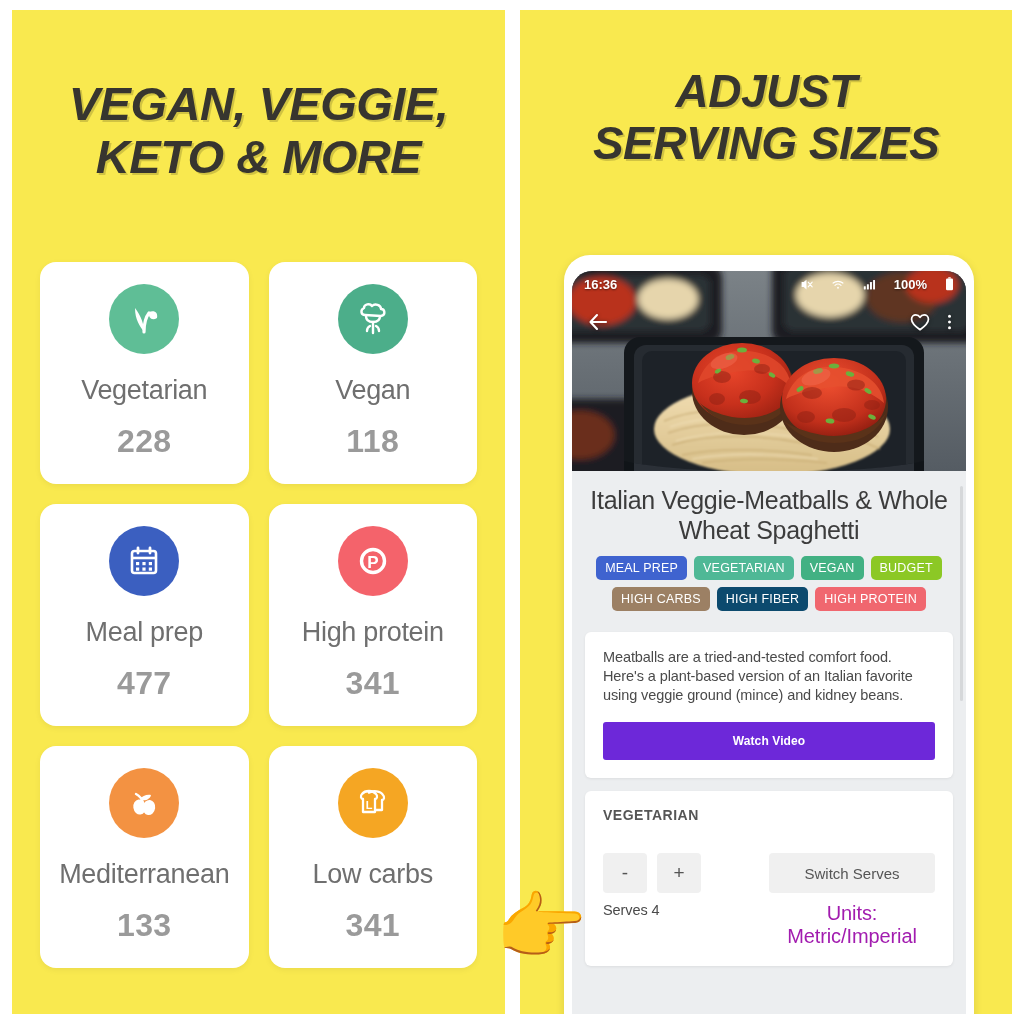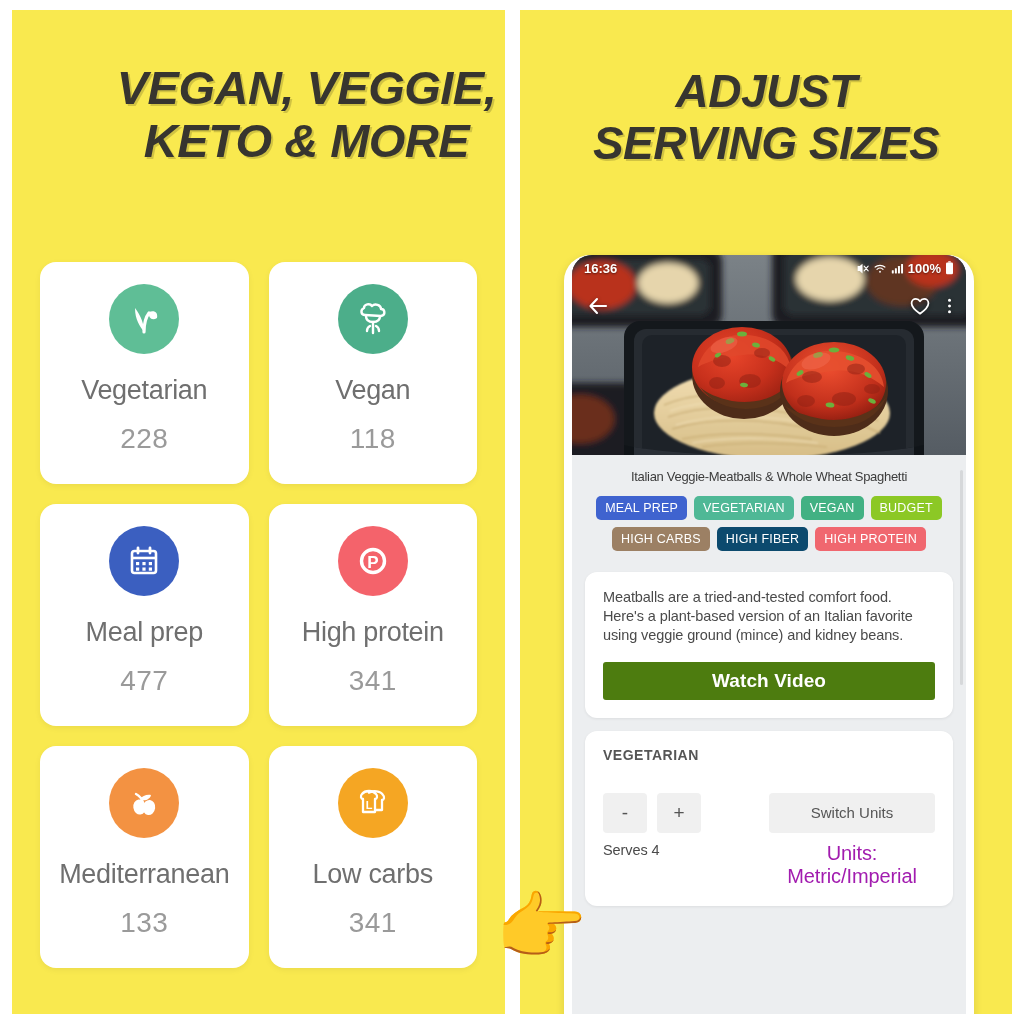--- a/index.html
+++ b/index.html
@@ -37,21 +37,21 @@
     left: 0;
     width: 100%;
     text-align: center;
     font-weight: bold;
     font-style: italic;
     color: #37352f;
     letter-spacing: -0.5px;
     line-height: 1.12;
     text-shadow: 2px 2px 0 rgba(0,0,0,0.16);
   }
-  .headline-left  { top: 52px; font-size: 47px; padding-left: 48px; }
+  .headline-left  { top: 68px; font-size: 47px; }
   .headline-right { top: 56px; font-size: 46px; }
   .headline span { display: block; }
 
   
   .grid {
     position: absolute;
     left: 28px;
     top: 252px;
     width: 437px;
     display: grid;
@@ -83,38 +83,39 @@
   .card-label {
     margin-top: 22px;
     font-size: 27px;
     color: #6f6f6f;
     text-align: center;
     line-height: 1.1;
     letter-spacing: -0.3px;
   }
   .card-count {
     margin-top: 17px;
-    font-size: 28px;
+    font-size: 32px;
     color: #9a9a9a;
     letter-spacing: 0.4px;
+    font-weight: bold;
   }
 
   
   .phone {
     position: absolute;
     left: 44px;
     top: 245px;
     width: 410px;
     height: 770px;
     background: #ffffff;
     border-radius: 26px 26px 0 0;
     box-shadow: 0 3px 10px rgba(0,0,0,0.12);
     overflow: hidden;
     box-sizing: border-box;
-    padding: 0 8px 0 8px;
+    padding: 16px 8px 0 8px;
   }
   .phone-screen {
     position: relative;
     width: 100%;
     height: 100%;
     background: #eceef0;
     border-radius: 20px 20px 0 0;
     overflow: hidden;
   }
 
@@ -135,41 +136,41 @@
     display: flex;
     align-items: center;
     justify-content: space-between;
     padding: 0 12px;
     color: #ffffff;
     font-size: 13px;
     font-weight: bold;
     text-shadow: 0 1px 2px rgba(0,0,0,0.5);
     z-index: 4;
   }
-  .status-right { display: flex; align-items: center; gap: 4px; }
+  .status-right { display: flex; align-items: center; gap: 18px; }
   .status-right svg { display: block; }
 
   .hero-actions {
     position: absolute;
     top: 34px; left: 0; right: 0;
     height: 34px;
     display: flex;
     align-items: center;
     justify-content: space-between;
     padding: 0 14px;
     z-index: 4;
   }
   .hero-actions .right-group { display: flex; align-items: center; gap: 16px; }
   .hero-actions svg { display: block; filter: drop-shadow(0 1px 2px rgba(0,0,0,0.45)); }
 
   
   .recipe-title {
     padding: 14px 18px 0 18px;
     text-align: center;
-    font-size: 13px;
+    font-size: 25px;
     color: #3c3c3c;
     line-height: 1.2;
     letter-spacing: -0.3px;
   }
 
   
   .tag-rows { padding: 11px 14px 14px 14px; }
   .tag-row {
     display: flex;
     justify-content: center;
@@ -183,41 +184,41 @@
     font-size: 12.5px;
     color: #ffffff;
     font-weight: normal;
     letter-spacing: 0.2px;
     white-space: nowrap;
   }
 
   
   .sheet {
     background: #ffffff;
-    border-radius: 12px;
+    border-radius: 6px;
     margin: 0 13px 13px 13px;
     padding: 16px 18px 18px 18px;
     box-shadow: 0 1px 3px rgba(0,0,0,0.07);
   }
   .desc {
     font-size: 14.5px;
     color: #4a4a4a;
     line-height: 1.32;
     letter-spacing: -0.1px;
   }
   .watch-btn {
     margin-top: 17px;
-    background: #4d7c0f;
+    background: #6d28d9;
     border-radius: 3px;
     height: 38px;
     display: flex;
     align-items: center;
     justify-content: center;
     color: #ffffff;
-    font-size: 19px;
+    font-size: 12px;
     font-weight: bold;
     letter-spacing: 0.1px;
   }
 
   .ing-head {
     font-size: 14px;
     color: #555555;
     font-weight: bold;
     letter-spacing: 0.5px;
   }
@@ -607,21 +608,21 @@
           <div class="ing-head">VEGETARIAN</div>
           <div class="ing-controls">
             <div class="stepper-block">
               <div class="stepper-row">
                 <div class="step-btn">-</div>
                 <div class="step-btn">+</div>
               </div>
               <div class="serves-text">Serves 4</div>
             </div>
             <div class="units-block">
-              <div class="switch-units">Switch Units</div>
+              <div class="switch-units">Switch Serves</div>
               <div class="units-text">Units: Metric/Imperial</div>
             </div>
           </div>
         </div>
 
         <div class="phone-scrollbar"></div>
       </div>
     </div>
   </div>
 

